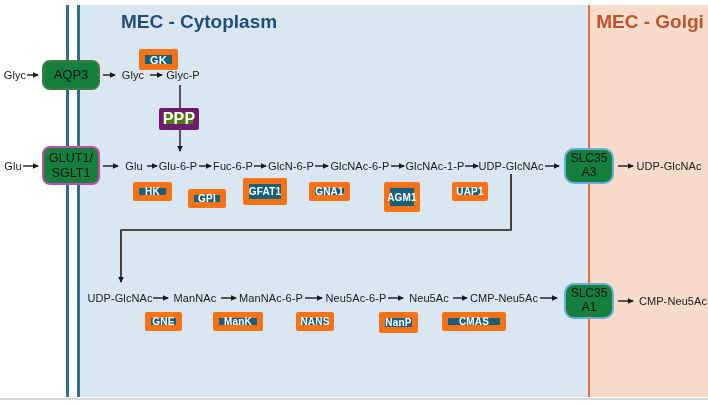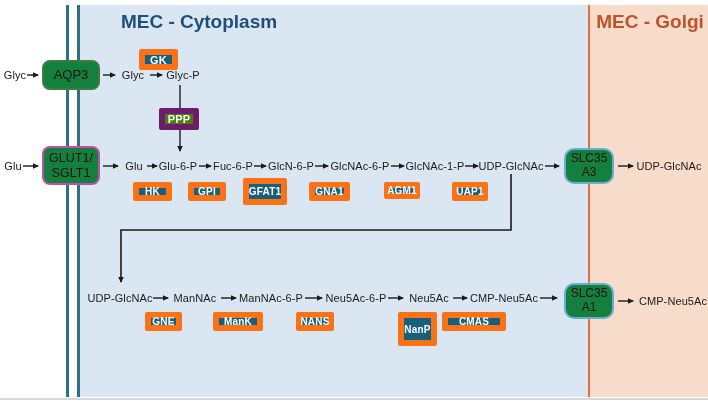--- a/index.html
+++ b/index.html
@@ -19,21 +19,21 @@
   #title-golgi{left:650px;top:22px;color:#bf5229;}
   .metab{
     position:absolute;transform:translate(-50%,-50%);font-size:11px;color:#1a1a1a;
     white-space:nowrap;letter-spacing:0.1px;
   }
   .enzyme{
     position:absolute;background:#17607d;border:6px solid #f97316;color:#ffffff;
     font-weight:bold;font-size:10px;display:flex;align-items:center;justify-content:center;
     border-radius:2px;box-sizing:border-box;letter-spacing:0.2px;
   }
-  .enzyme.ppp{background:#4d7c0f;border-color:#6e1b6b;font-size:11px;}
+  .enzyme.ppp{background:#4d7c0f;border-color:#6e1b6b;font-size:16px;}
   .enzyme.gk{font-size:11px;}
   .transporter{
     position:absolute;background:#15803d;border-radius:8px;display:flex;flex-direction:column;
     align-items:center;justify-content:center;font-size:12.5px;color:#111111;line-height:1.15;
     text-align:center;box-sizing:border-box;
   }
   #aqp3-box{left:42px;top:60px;width:58px;height:30px;border:2px solid #3e7c42;font-size:13px;}
   #glut1-box{left:42px;top:146px;width:58px;height:39px;border:2px solid #be4fac;}
   #slc35a3-box{left:564px;top:148px;width:50px;height:36px;border:2px solid #66add8;border-radius:10px;font-size:12px;}
   #slc35a1-box{left:564px;top:283px;width:50px;height:36px;border:2px solid #66add8;border-radius:10px;font-size:12px;}
@@ -100,30 +100,30 @@
   </div>
   <div class="transporter" id="slc35a1-box">
     <span>SLC35</span>
     <span>A1</span>
   </div>
 
   <div class="enzyme gk" style="left:139px;top:49px;width:39px;height:21px;">GK</div>
   <div class="enzyme ppp" style="left:159px;top:108px;width:40px;height:22px;">PPP</div>
 
   <div class="enzyme" style="left:133px;top:182px;width:39px;height:19px;">HK</div>
-  <div class="enzyme" style="left:188px;top:182px;width:38px;height:19px;">GPI</div>
+  <div class="enzyme" style="left:188px;top:189px;width:38px;height:19px;">GPI</div>
   <div class="enzyme" style="left:243px;top:178px;width:44px;height:27px;">GFAT1</div>
   <div class="enzyme" style="left:309px;top:182px;width:41px;height:19px;">GNA1</div>
-  <div class="enzyme" style="left:384px;top:182px;width:36px;height:17px;">AGM1</div>
+  <div class="enzyme" style="left:384px;top:182px;width:36px;height:30px;">AGM1</div>
   <div class="enzyme" style="left:452px;top:182px;width:36px;height:19px;">UAP1</div>
 
   <div class="enzyme" style="left:145px;top:312px;width:37px;height:19px;">GNE</div>
   <div class="enzyme" style="left:213px;top:312px;width:50px;height:19px;">ManK</div>
   <div class="enzyme" style="left:296px;top:312px;width:38px;height:19px;">NANS</div>
-  <div class="enzyme" style="left:398px;top:312px;width:39px;height:34px;">NanP</div>
+  <div class="enzyme" style="left:379px;top:312px;width:39px;height:21px;">NanP</div>
   <div class="enzyme" style="left:442px;top:312px;width:64px;height:19px;">CMAS</div>
 
   <div class="metab" style="left:15px;top:75px;">Glyc</div>
   <div class="metab" style="left:133px;top:75px;">Glyc</div>
   <div class="metab" style="left:183px;top:75px;">Glyc-P</div>
 
   <div class="metab" style="left:13px;top:166px;">Glu</div>
   <div class="metab" style="left:134px;top:166px;">Glu</div>
   <div class="metab" style="left:178px;top:166px;">Glu-6-P</div>
   <div class="metab" style="left:233px;top:166px;">Fuc-6-P</div>

